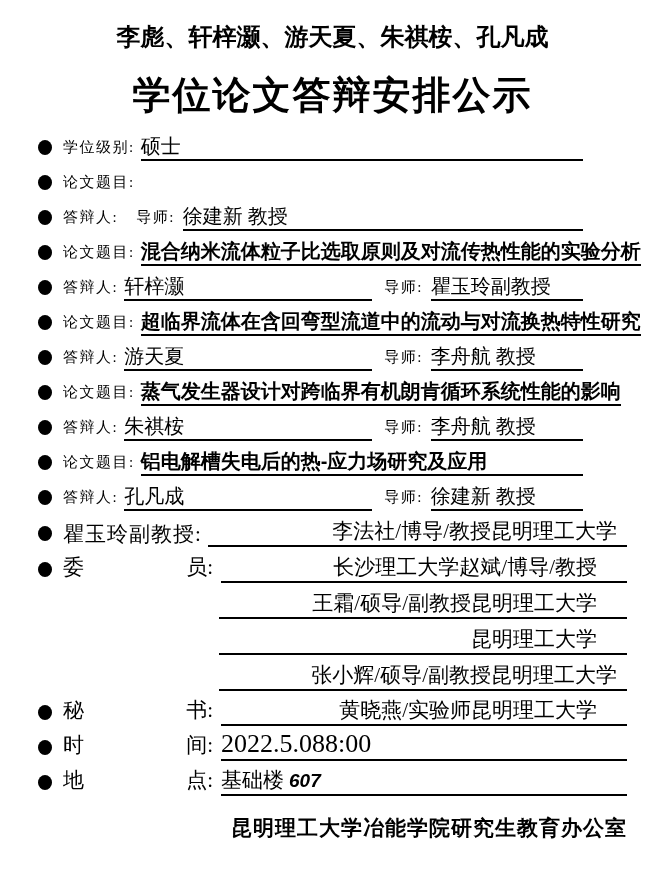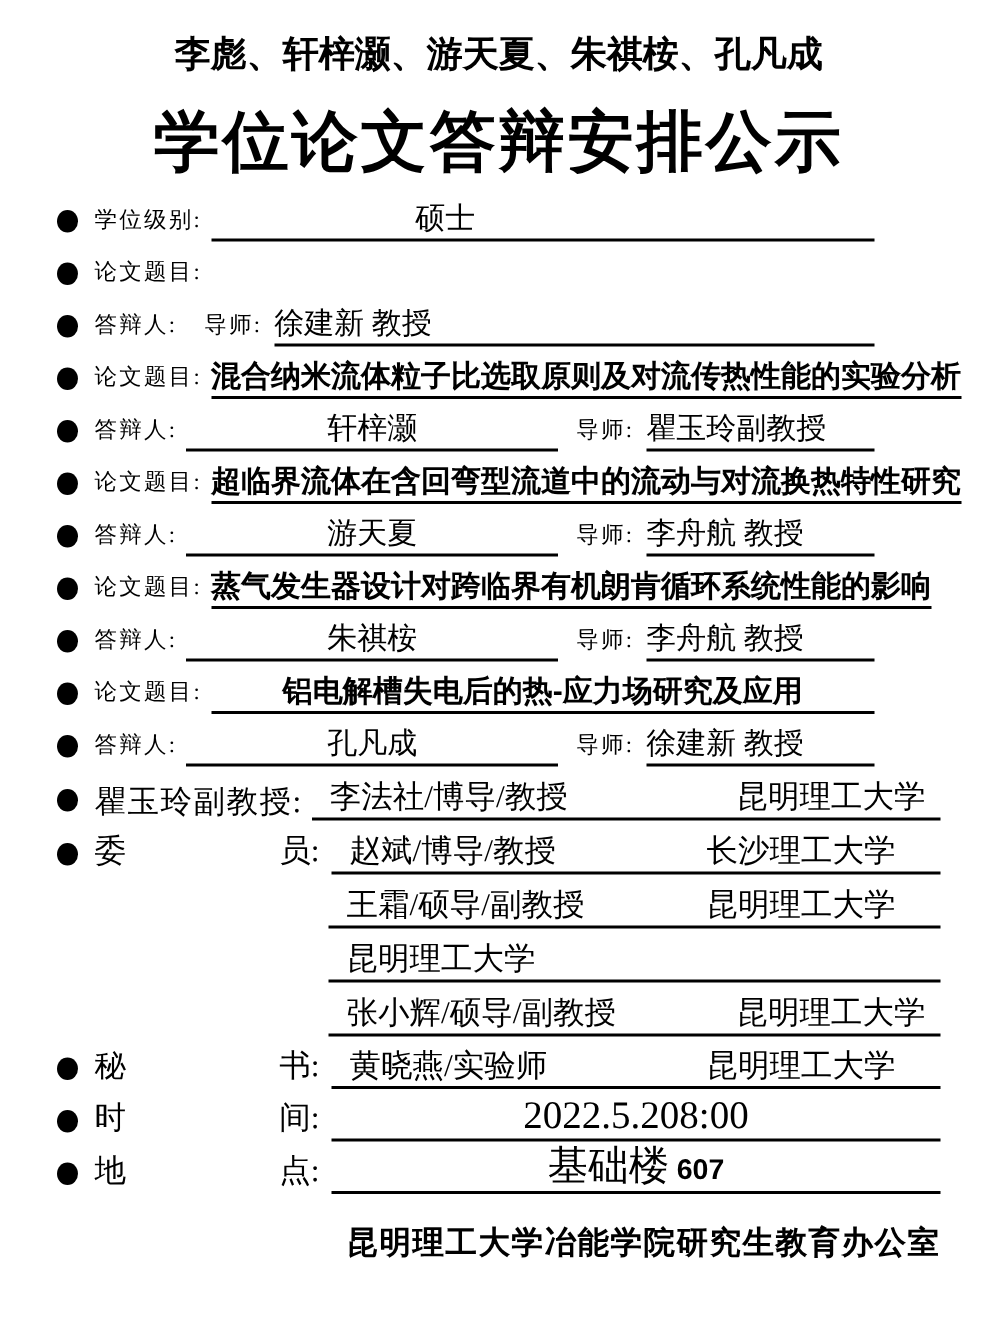--- a/index.html
+++ b/index.html
@@ -10,70 +10,70 @@
   }
   .page{padding:0 41px 0 38px;box-sizing:border-box;width:668px;height:889px;}
 
   
   .doc-title{
     text-align:center;
     font-family:"Liberation Sans","DejaVu Sans",sans-serif;
     font-weight:bold;
   }
   .doc-title .t1{font-size:24px;line-height:50px;margin-top:12px;letter-spacing:0;}
-  .doc-title .t2{font-size:44px;line-height:46px;margin-top:10px;letter-spacing:2px;}
+  .doc-title .t2{font-size:38px;line-height:46px;margin-top:10px;letter-spacing:2px;}
 
   
   .rows{margin-top:8px;}
   .row{display:flex;align-items:flex-end;height:35px;box-sizing:border-box;}
   .row.big{height:36px;}
   .row.small{height:35px;}
   .bullet{
     flex:none;width:14px;height:15px;border-radius:50%;
     background:#000;margin:0 9px 6px 0;
   }
   .lbl{
     font-size:15px;letter-spacing:1.5px;white-space:nowrap;
     padding:0 6px 3px 2px;line-height:22px;
   }
   .ul{border-bottom:2px solid #000;box-sizing:border-box;}
   .fill{flex:1;}
-  .center{text-align:center;}
+  .center{text-align:left;}
 
   
   .sec1{margin-right:44px;}
 
   .topic-val{
     font-family:"Liberation Sans","DejaVu Sans",sans-serif;
     font-weight:bold;font-size:20px;line-height:26px;white-space:nowrap;
   }
   .name-val{font-size:20px;line-height:26px;white-space:nowrap;}
   .shift-left{padding-right:130px;}
   .seg1{width:248px;flex:none;}
   .advisor-lbl{padding:0 8px 3px 12px;}
 
   
   .row.big .lbl{font-size:21px;letter-spacing:1px;padding-bottom:2px;}
   .pair{
-    display:flex;justify-content:space-between;align-items:flex-end;
+    display:flex;justify-content:flex-end;align-items:flex-end;
     padding:0 30px 0 12px;font-size:21px;line-height:27px;white-space:nowrap;
   }
   .pair.tight{padding:0 10px 0 12px;}
   .spread-lbl{
     flex:none;width:150px;display:flex;justify-content:space-between;
     font-size:21px;letter-spacing:0;padding:0 8px 2px 2px;line-height:27px;
   }
   .indent{margin-left:181px;}
 
   .time-val{font-size:26px;line-height:30px;}
   .time-gap{}
-  .place-cn{font-size:27px;line-height:27px;}
+  .place-cn{font-size:21px;line-height:27px;}
   .place-num{
     font-family:"Liberation Sans","DejaVu Sans",sans-serif;
-    font-weight:bold;font-size:19px;line-height:27px;margin-left:5px;
+    font-weight:bold;font-size:19px;line-height:27px;margin-left:5px;font-style:italic;
   }
 
   
   .footer{margin-top:16px;text-align:right;font-weight:bold;}
   .footer .office{font-size:21px;line-height:32px;letter-spacing:1px;}
 </style>
 </head>
 <body>
 
 <div class="page">
@@ -168,22 +168,22 @@
       </span>
     </div>
 
     <div class="row big">
       <span class="bullet"></span>
       <span class="spread-lbl">
         <span>委</span>
         <span>员:</span>
       </span>
       <span class="ul fill pair">
+        <span>长沙理工大学</span>
         <span>赵斌/博导/教授</span>
-        <span>长沙理工大学</span>
       </span>
     </div>
 
     <div class="row big">
       <span class="ul fill pair indent">
         <span>王霜/硕导/副教授</span>
         <span>昆明理工大学</span>
       </span>
     </div>
     <div class="row big">
@@ -210,21 +210,21 @@
       </span>
     </div>
 
     <div class="row small">
       <span class="bullet"></span>
       <span class="spread-lbl">
         <span>时</span>
         <span>间:</span>
       </span>
       <span class="ul fill center">
-        <span class="time-val">2022.5.20</span><span class="time-val time-gap">8:00</span>
+        <span class="time-val">2022.5.08</span><span class="time-val time-gap">8:00</span>
       </span>
     </div>
 
     <div class="row small">
       <span class="bullet"></span>
       <span class="spread-lbl">
         <span>地</span>
         <span>点:</span>
       </span>
       <span class="ul fill center">

